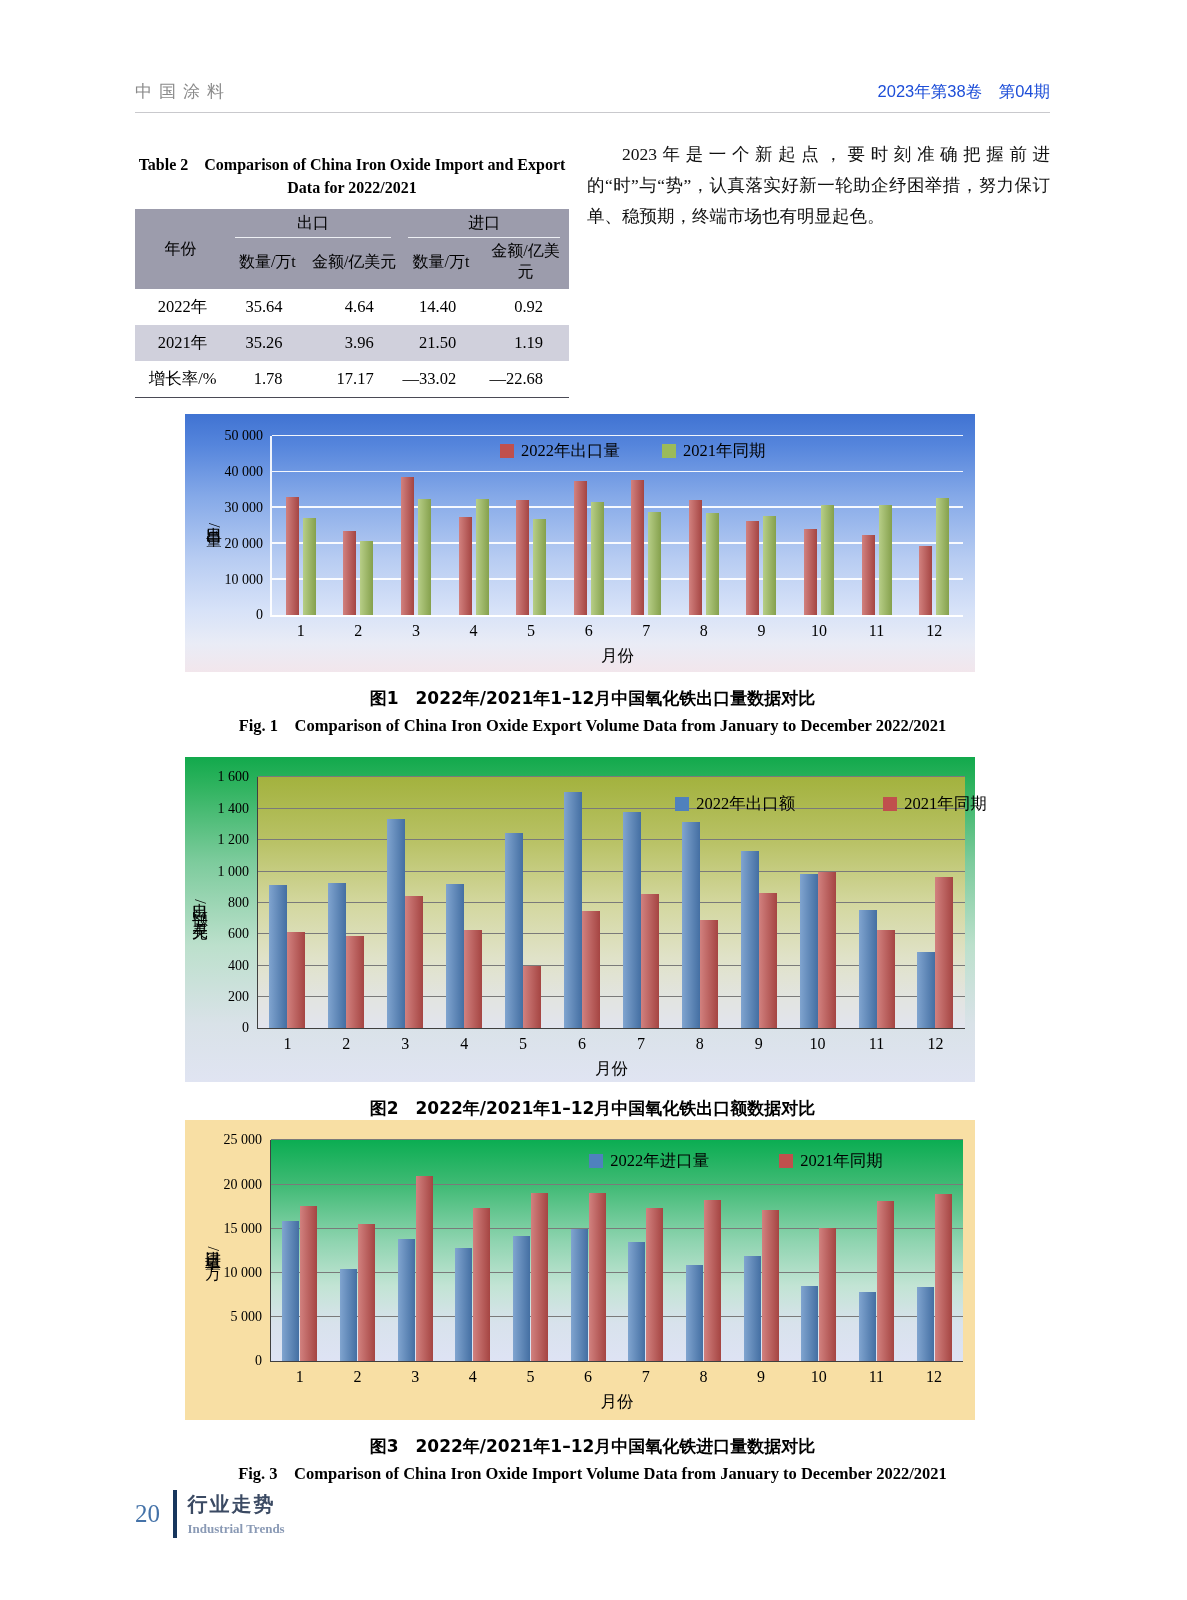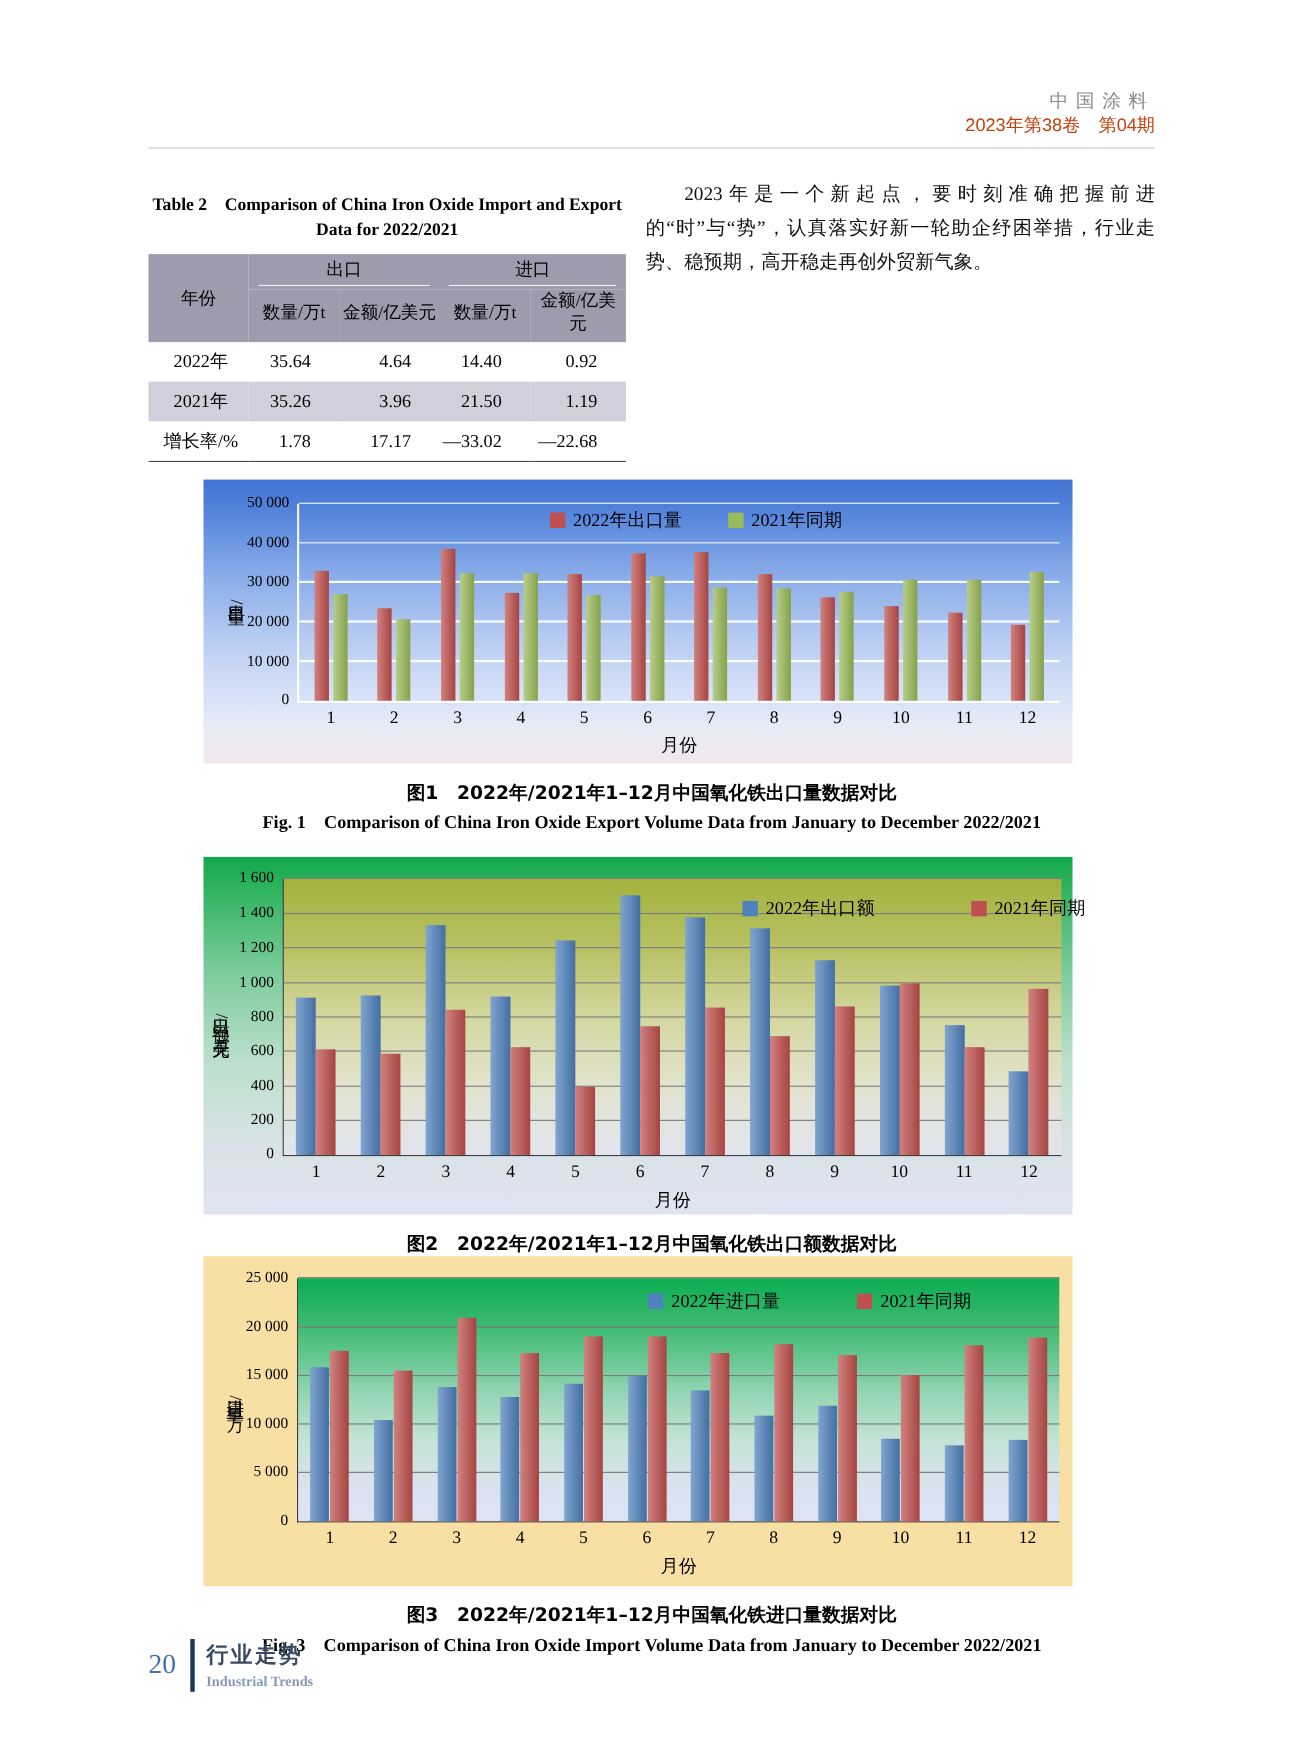--- a/index.html
+++ b/index.html
@@ -1,23 +1,23 @@
 <!DOCTYPE html>
 <html><head>
 <meta charset="utf-8">
 <style>
   * { box-sizing: border-box; margin: 0; padding: 0; }
   body { background:#e8e8e8; font-family:"Liberation Serif", serif; }
   .page { position:relative; width:1187px; height:1600px; margin:0 auto; background:#ffffff; overflow:hidden; }
 
   
   .page-header { display:flex; justify-content:space-between; align-items:flex-end;
-    margin:80px 137px 0 135px; padding-bottom:9px; border-bottom:1.5px solid #c9c9cd;flex-direction:column; }
+    margin:80px 137px 0 135px; padding-bottom:9px; border-bottom:1.5px solid #c9c9cd; }
   .journal-name { color:#8a8a8a; font-size:17px; letter-spacing:7px; font-family:"Liberation Sans",sans-serif; }
-  .issue-info { color:#c2410c; font-size:16.5px; font-family:"Liberation Sans",sans-serif; }
+  .issue-info { color:#1d4ed8; font-size:16.5px; font-family:"Liberation Sans",sans-serif; }
 
   
   .top-section { display:flex; margin:26px 137px 0 135px; gap:18px; }
   .left-col { width:434px; flex:none; }
   .right-col { flex:1; }
 
   .tbl-caption-zh { text-align:center; font-weight:bold; font-size:17px; line-height:1.5;
     font-family:"DejaVu Sans","Liberation Sans",sans-serif; }
   .tbl-caption-en { text-align:center; font-weight:bold; font-size:16px; line-height:1.45;
     font-family:"Liberation Serif",serif; margin-top:14px; }
@@ -151,21 +151,21 @@
           <td class="rowlab">增长率/%</td>
           <td class="num">1.78</td>
           <td class="num">17.17</td>
           <td class="num">—33.02</td>
           <td class="num">—22.68</td>
         </tr>
       </tbody>
         </table>
     </div>
     <div class="right-col">
-      <p class="body-par">2023年是一个新起点，要时刻准确把握前进的“时”与“势”，认真落实好新一轮助企纾困举措，行业走势、稳预期，高开稳走再创外贸新气象。</p>
+      <p class="body-par">2023年是一个新起点，要时刻准确把握前进的“时”与“势”，认真落实好新一轮助企纾困举措，努力保订单、稳预期，终端市场也有明显起色。</p>
     </div>
   </div>
 
   <div class="figure-wrap first">
     <div class="chart-box chart1">
       <div class="plot">
           <div class="gridline" style="bottom: 20%;"></div>
           <div class="gridline" style="bottom: 40%;"></div>
           <div class="gridline" style="bottom: 60%;"></div>
           <div class="gridline" style="bottom: 80%;"></div>

